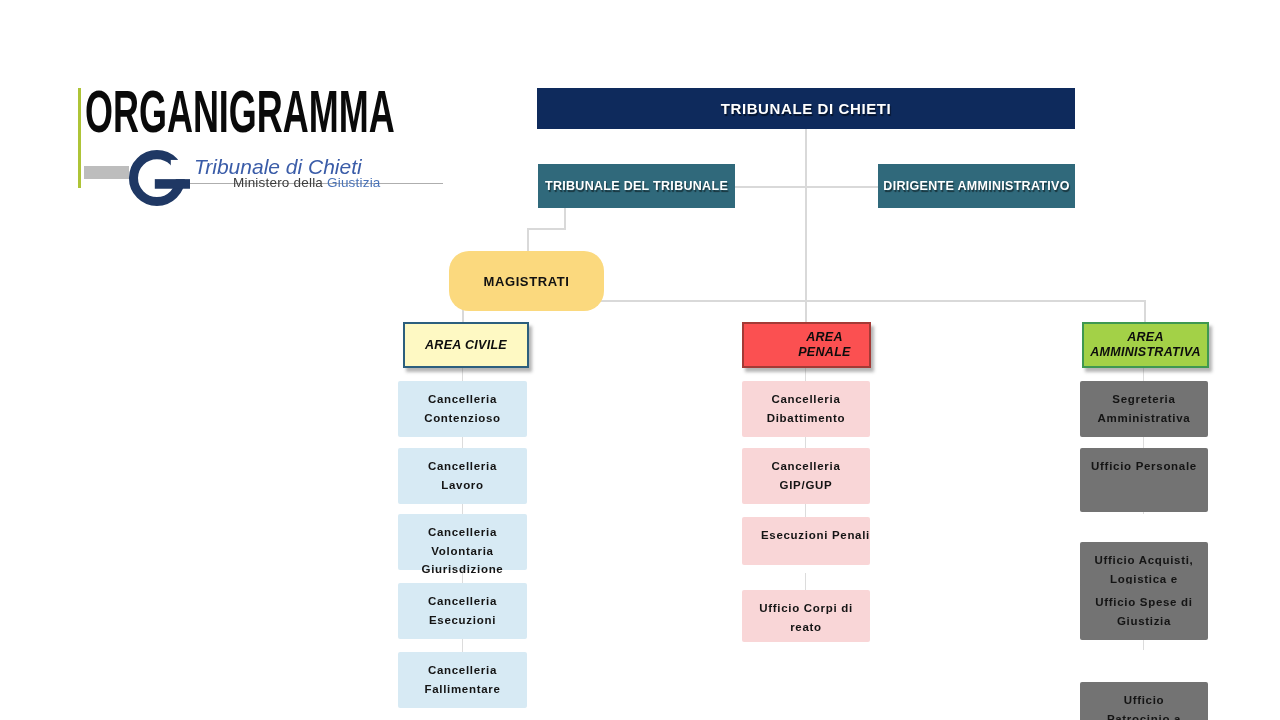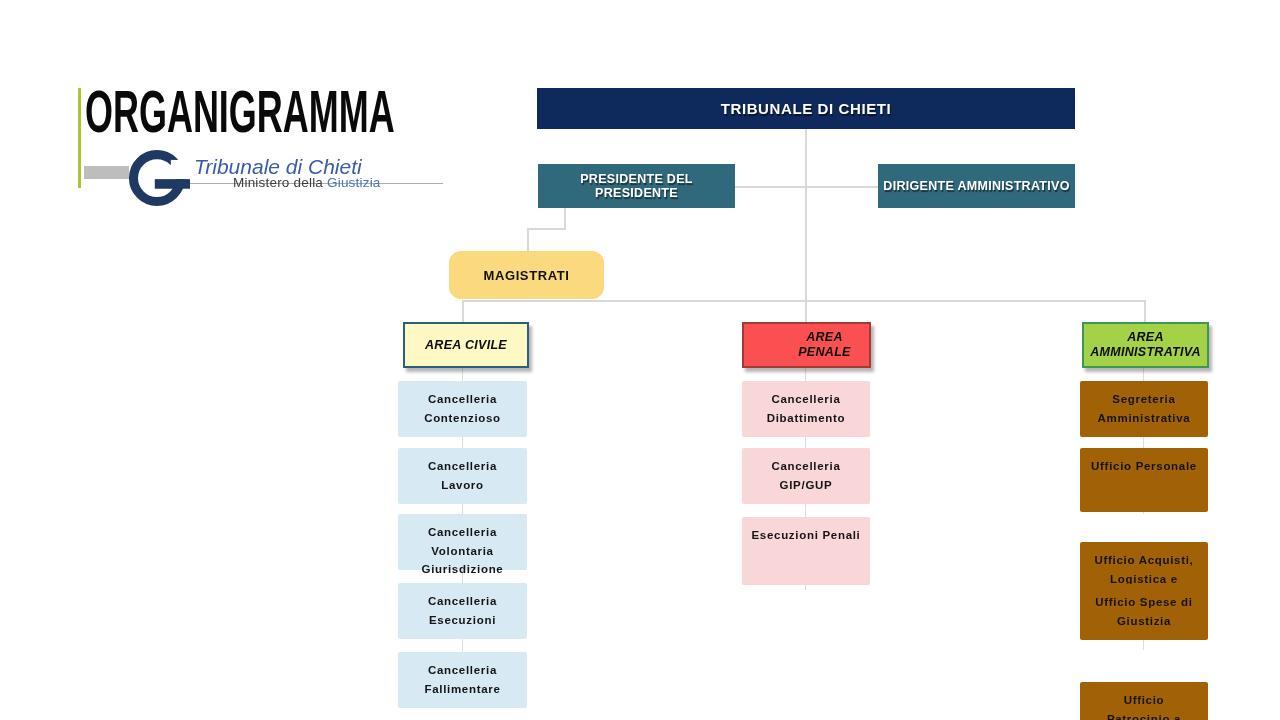--- a/index.html
+++ b/index.html
@@ -93,23 +93,23 @@
     color: #ffffff;
     font-weight: 700;
     font-size: 12.5px;
     letter-spacing: 0.3px;
     text-shadow: 1px 1.5px 1px rgba(0,0,0,0.5);
   }
   .president-box { left: 538px; top: 164px; }
   .director-box  { left: 878px; top: 164px; }
   .magistrati-box {
     left: 449px; top: 251px;
-    width: 155px; height: 48px;
+    width: 155px; height: 60px;
     background: #fbd97e;
-    border-radius: 12px;
+    border-radius: 20px;
     color: #111111;
     font-weight: 700;
     font-size: 13px;
     letter-spacing: 0.6px;
   }
   .area-box {
     top: 322px;
     height: 46px;
     color: #0d0d0d;
     font-weight: 700;
@@ -131,21 +131,21 @@
     font-weight: 700;
     font-size: 11.5px;
     letter-spacing: 0.7px;
     line-height: 18.5px;
     text-align: center;
     white-space: pre-line;
     padding-top: 9px;
   }
   .c-civ { background: #d7eaf4; left: 398px; width: 129px; }
   .c-pen { background: #f9d6d7; left: 742px; width: 128px; }
-  .c-adm { background: #a16207; left: 1080px; width: 128px; }
+  .c-adm { background: #737373; left: 1080px; width: 128px; }
 
   
   .line {
     position: absolute;
     background: #d9d9d9;
   }
   .line.thin { background: #dcdcdc; }
 </style>
 </head>
 <body>
@@ -184,21 +184,21 @@
   <div class="line thin" style="left:805px; top:504px; width:1px; height:13px;"></div>
   <div class="line thin" style="left:805px; top:573px; width:1px; height:17px;"></div>
 
   <div class="line thin" style="left:1143px; top:368px; width:1px; height:13px;"></div>
   <div class="line thin" style="left:1143px; top:437px; width:1px; height:11px;"></div>
   <div class="line thin" style="left:1143px; top:504px; width:1px; height:10px;"></div>
   <div class="line thin" style="left:1143px; top:570px; width:1px; height:14px;"></div>
   <div class="line thin" style="left:1143px; top:640px; width:1px; height:10px;"></div>
 
   <div class="node root-box">TRIBUNALE DI CHIETI</div>
-  <div class="node mgr-box president-box">PRESIDENTE DEL PRESIDENTE</div>
+  <div class="node mgr-box president-box">TRIBUNALE DEL TRIBUNALE</div>
   <div class="node mgr-box director-box">DIRIGENTE AMMINISTRATIVO</div>
   <div class="node magistrati-box">MAGISTRATI</div>
 
   <div class="node area-box area-civile">AREA CIVILE</div>
   <div class="node area-box area-penale">AREA PENALE</div>
   <div class="node area-box area-amm">AREA
 AMMINISTRATIVA</div>
 
   <div class="child-box c-civ" style="top:381px; height:56px;">Cancelleria
 Contenzioso</div>
@@ -209,21 +209,23 @@
 Giurisdizione</div>
   <div class="child-box c-civ" style="top:583px; height:56px;">Cancelleria
 Esecuzioni</div>
   <div class="child-box c-civ" style="top:652px; height:56px;">Cancelleria
 Fallimentare</div>
 
   <div class="child-box c-pen" style="top:381px; height:56px;">Cancelleria
 Dibattimento</div>
   <div class="child-box c-pen" style="top:448px; height:56px;">Cancelleria
 GIP/GUP</div>
-  <div class="child-box c-pen" style="top:517px; height:68px;">Esecuzioni Penali</div>
+  <div class="child-box c-pen" style="top:517px; height:48px;text-align:right;">Esecuzioni Penali</div>
+  <div class="child-box c-pen" style="top:590px; height:52px;">Ufficio Corpi di
+reato</div>
 
   <div class="child-box c-adm" style="top:381px; height:56px;">Segreteria
 Amministrativa</div>
   <div class="child-box c-adm" style="top:448px; height:64px;">Ufficio Personale</div>
   <div class="child-box c-adm" style="top:542px; height:56px;">Ufficio Acquisti,
 Logistica e
 Consegnatario</div>
   <div class="child-box c-adm" style="top:584px; height:56px;">Ufficio Spese di
 Giustizia</div>
   <div class="child-box c-adm" style="top:650px; height:62px;margin-top:32px;">Ufficio

